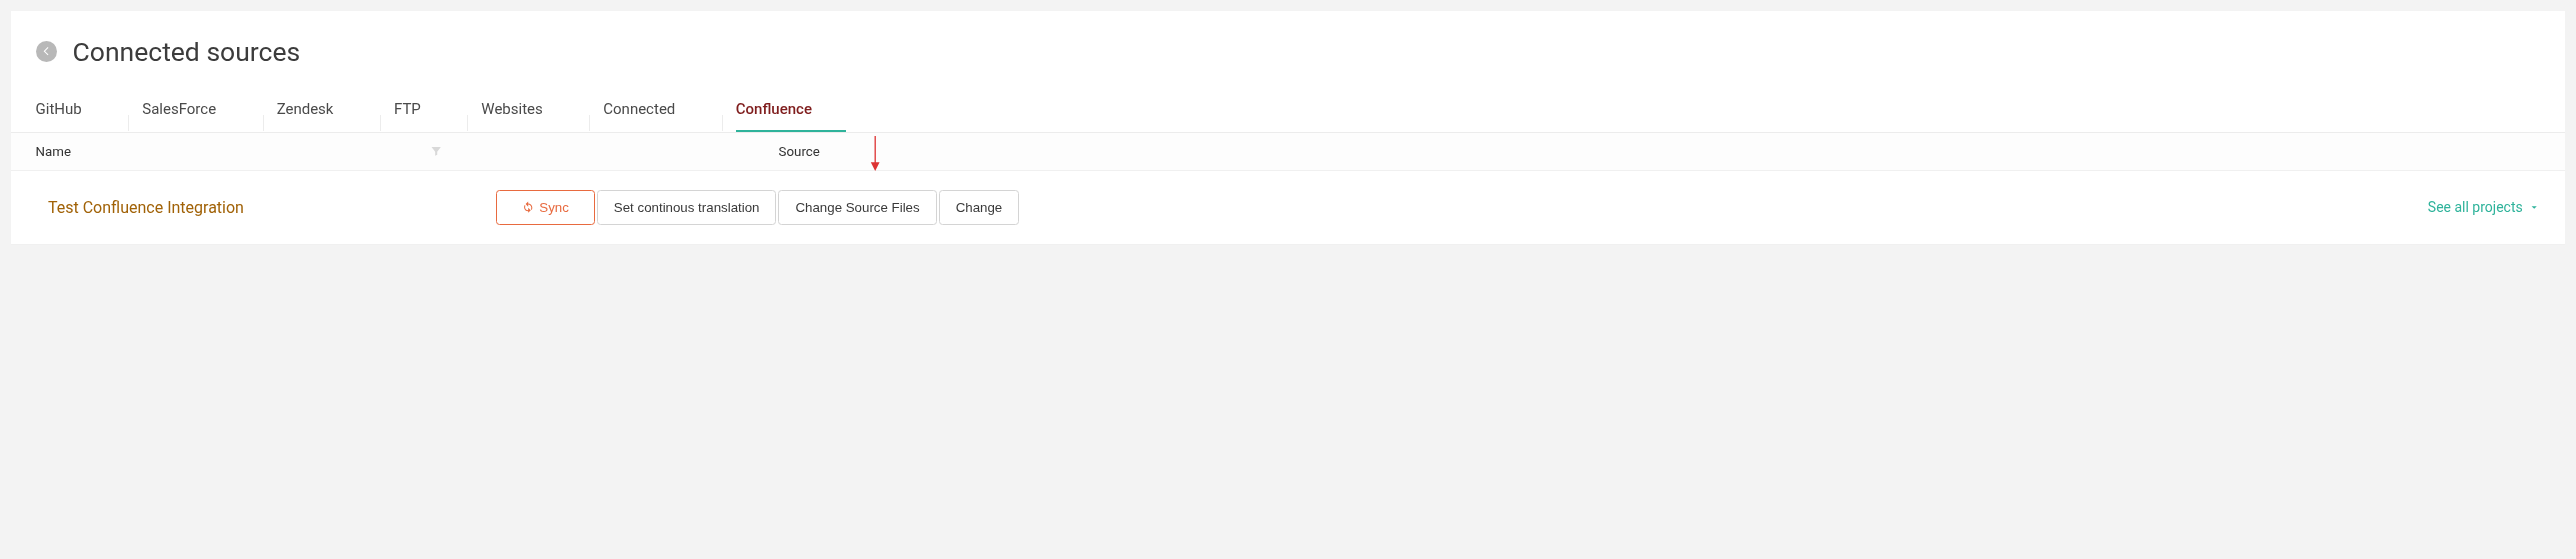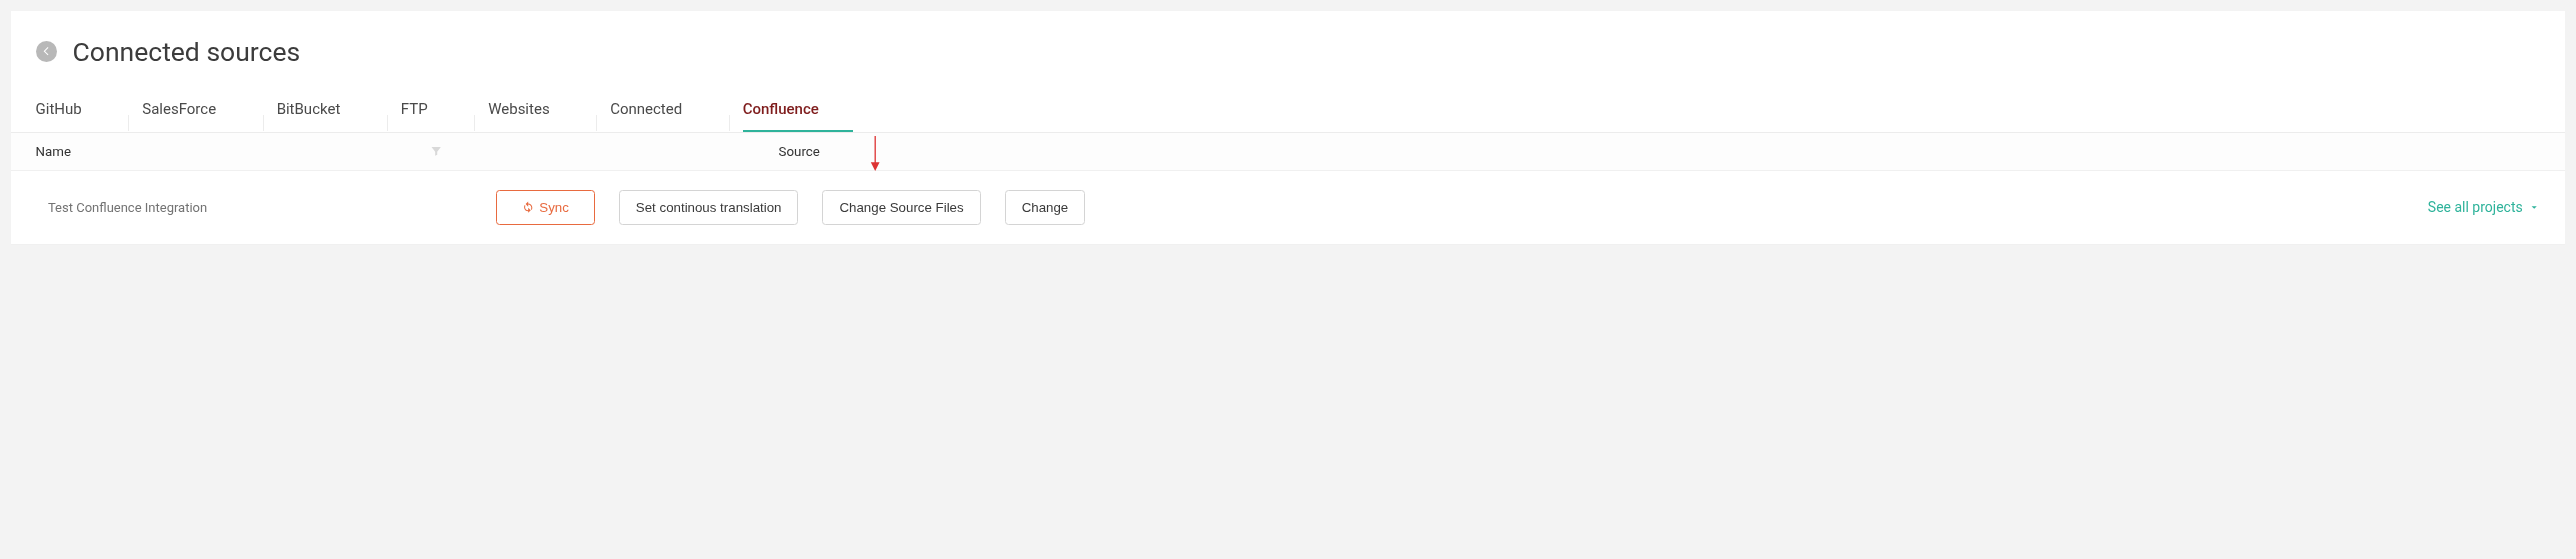--- a/index.html
+++ b/index.html
@@ -85,27 +85,27 @@
     margin-left: auto;
   }
   .row {
     display: flex;
     align-items: center;
     padding: 19.5px 25px;
     border-bottom: 0.9px solid #f0f0f0;
   }
   .row-name {
     flex: 0 0 407px;
-    font-size: 13px;
-    color: #737373;
+    font-size: 16px;
+    color: #a16207;
     padding-left: 12.4px;
   }
   .row-actions {
     display: flex;
-    gap: 24px;
+    gap: 2px;
     align-items: center;
     margin-left: 53px;
   }
   .btn {
     border: 0.9px solid #d4d4d4;
     background: #fff;
     border-radius: 3.5px;
     padding: 8.8px 16px;
     font-size: 13.3px;
     color: #3a3a3a;
@@ -149,21 +149,21 @@
       <svg viewBox="0 0 24 24">
           <path d="M15 4l-8 8 8 8 1.4-1.4L9.8 12l6.6-6.6z"></path>
         </svg>
     </span>
     <h1 class="page-title">Connected sources</h1>
   </div>
 
   <div class="tabs" id="tabs">
       <div class="tab">GitHub</div>
       <div class="tab">SalesForce</div>
-      <div class="tab">BitBucket</div>
+      <div class="tab">Zendesk</div>
       <div class="tab">FTP</div>
       <div class="tab">Websites</div>
       <div class="tab">Connected</div>
       <div class="tab active">Confluence</div>
     </div>
 
   <div class="table-header">
     <div class="col-name">
       <span>Name</span>
       <svg class="filter-icon" viewBox="0 0 24 24">

